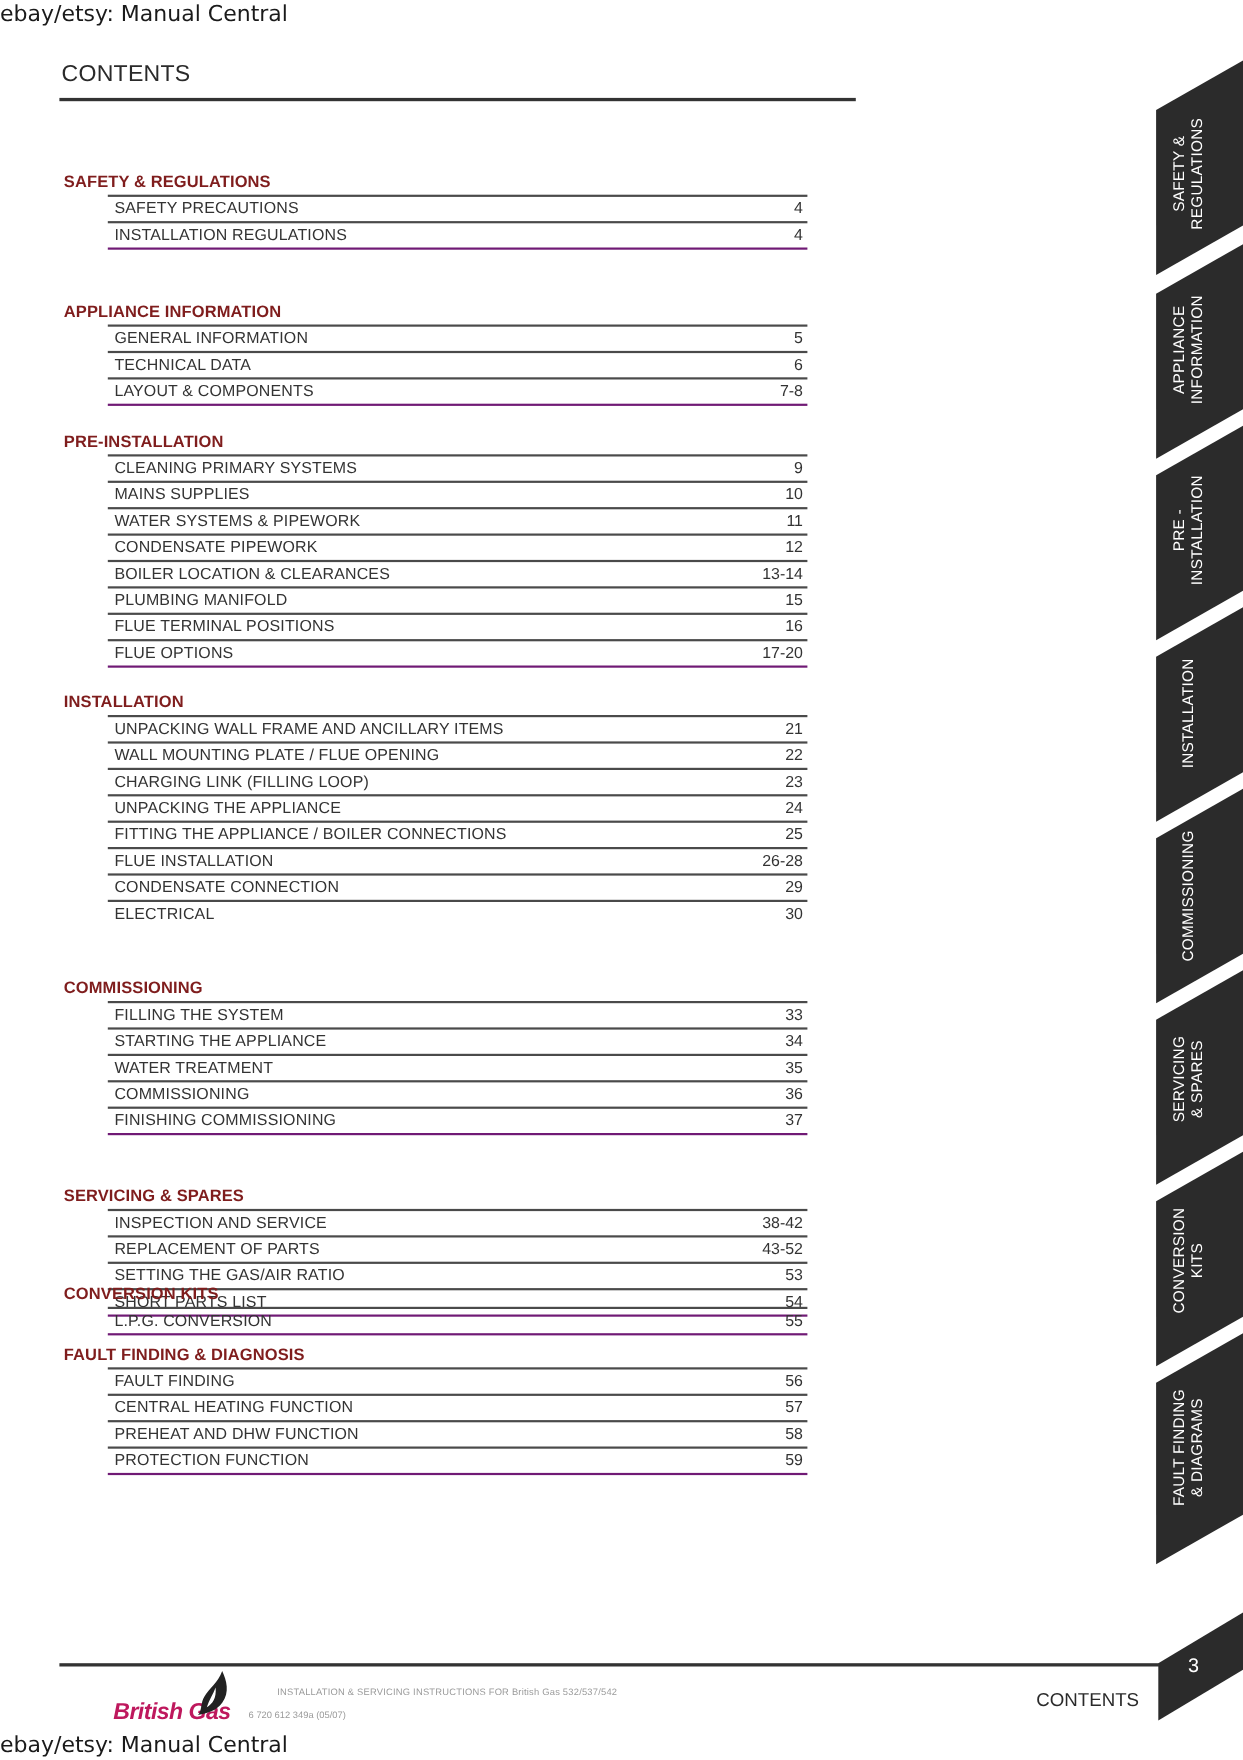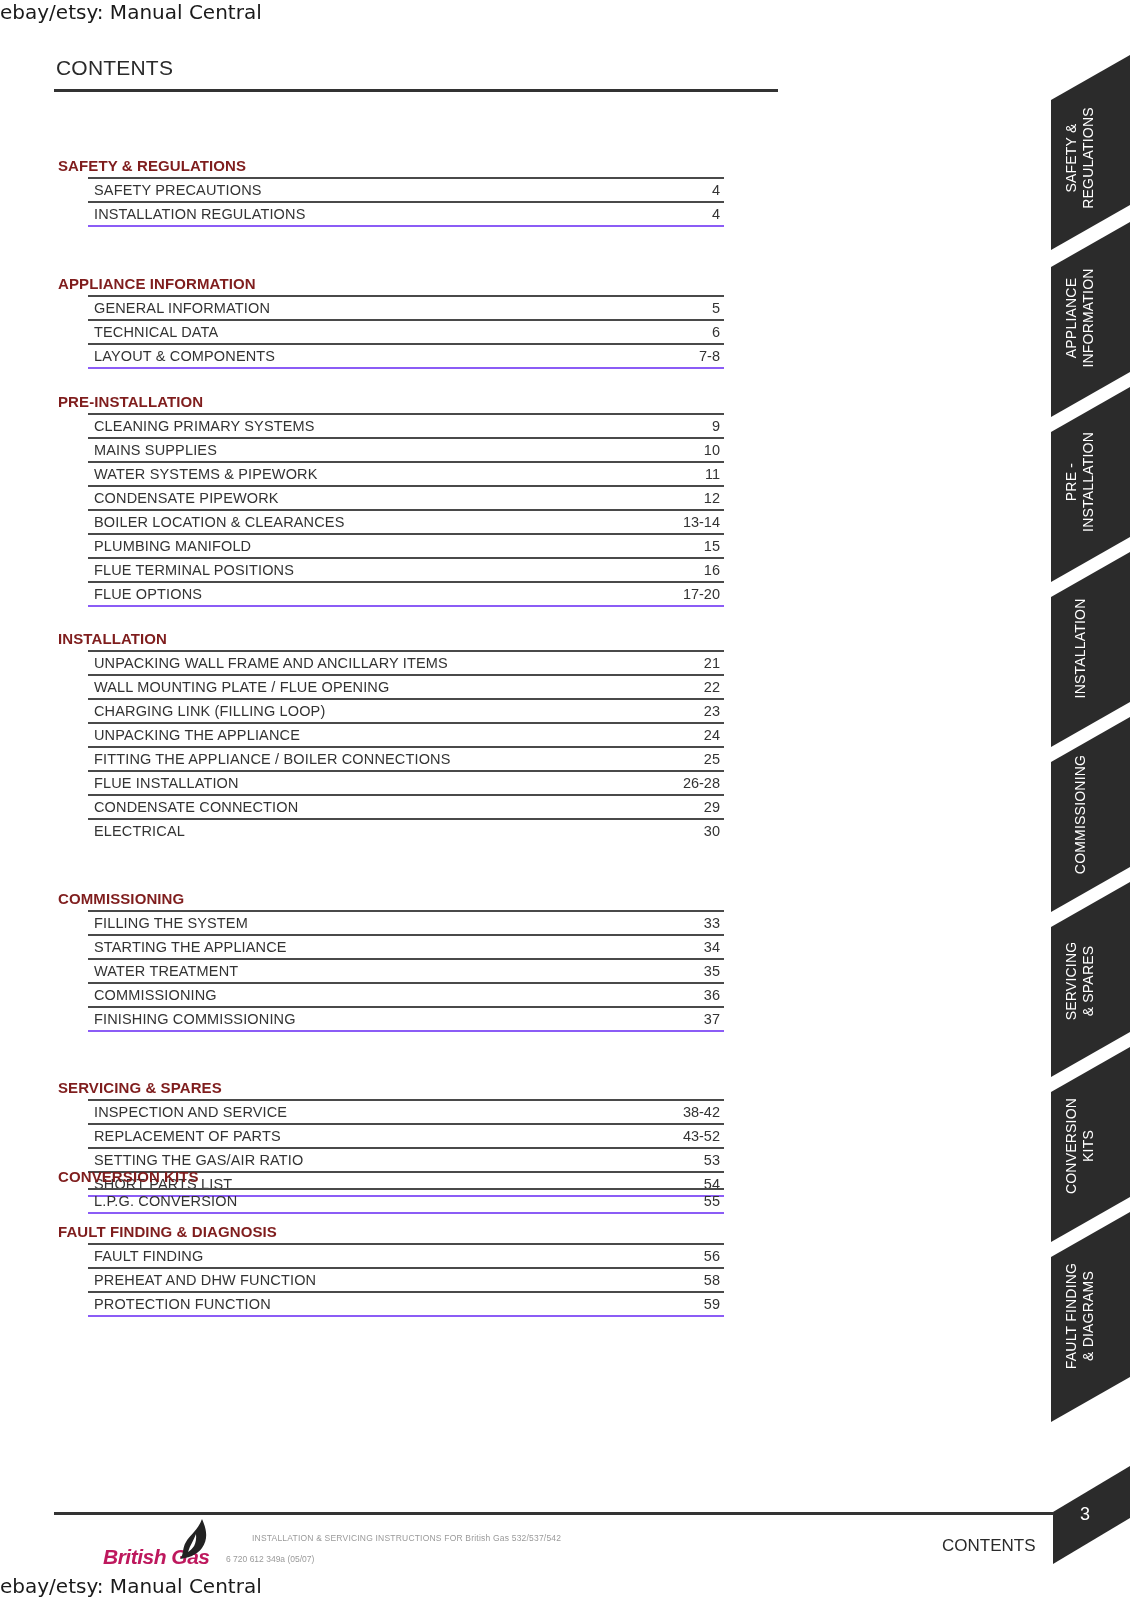--- a/index.html
+++ b/index.html
@@ -7,25 +7,25 @@
          font-family:"Liberation Sans", sans-serif; color:#2a2a2a; }
   .watermark { position:absolute; left:0; width:1030px; text-align:left; font-family:"DejaVu Sans", sans-serif;
                font-size:20px; color:#1a1a1a; }
   .wm-top { top:0px; left:0; width:1035px; }
   .wm-bottom { top:1574px; width:1035px; }
   .page-title { position:absolute; left:56px; top:56px; font-size:21px; color:#2a2a2a; letter-spacing:0.2px; }
   .title-rule { position:absolute; left:54px; top:89px; width:724px; height:3px; background:#333; }
   .toc { position:absolute; left:58px; top:0; width:680px; }
   .section { position:absolute; left:0; width:680px; }
   .section-head { font-size:15px; font-weight:bold; color:#7f1d1d; height:22px; line-height:22px; letter-spacing:0.1px; }
-  .entry { margin-left:30px; width:636px; height:24px; border-top:2px solid #4a4a4a; display:flex;
+  .entry { margin-left:40px; width:636px; height:24px; border-top:2px solid #4a4a4a; display:flex;
            justify-content:space-between; align-items:center; font-size:14.5px; color:#333; box-sizing:border-box; }
   .entry .label { padding-left:6px; letter-spacing:0.15px; }
   .entry .page { padding-right:4px; }
-  .entry.last { border-bottom:2px solid #8b5cf6; height:26px; }
+  .entry.last { border-bottom:2px solid #701a75; height:26px; }
   .tabs-svg { position:absolute; left:0; top:0; }
   .tab-label { position:absolute; color:#fff; font-size:14px; line-height:17px; text-align:center;
                transform:rotate(-90deg); transform-origin:center center; white-space:nowrap; letter-spacing:0.2px; }
   .footer-rule { position:absolute; left:54px; top:1512px; width:1000px; height:3px; background:#333; }
   .brand { position:absolute; left:56px; top:1545px; font-size:21px; font-weight:bold; font-style:italic; color:#be185d; letter-spacing:-0.5px;margin-left:47px; }
   .flame { position:absolute; left:176px; top:1518px; }
   .footer-line1 { position:absolute; left:226px; top:1533px; font-size:8.5px; color:#9a9a9a; letter-spacing:0.2px;padding-left:26px; }
   .footer-line2 { position:absolute; left:226px; top:1554px; font-size:8.5px; color:#9a9a9a; }
   .footer-contents { position:absolute; left:942px; top:1536px; font-size:17px; color:#2a2a2a; }
   .page-num { position:absolute; left:1080px; top:1504px; font-size:18px; color:#fff; }
@@ -192,20 +192,24 @@
       </div>
   </div>
 
   <div class="section" style="top:1221px;">
     <div class="section-head">FAULT FINDING &amp; DIAGNOSIS</div>
     <div class="entry">
         <span class="label">FAULT FINDING</span>
         <span class="page">56</span>
       </div>
     <div class="entry">
+        <span class="label">CENTRAL HEATING FUNCTION</span>
+        <span class="page">57</span>
+      </div>
+    <div class="entry">
         <span class="label">PREHEAT AND DHW FUNCTION</span>
         <span class="page">58</span>
       </div>
     <div class="entry last">
         <span class="label">PROTECTION FUNCTION</span>
         <span class="page">59</span>
       </div>
   </div>
 </div>
 

